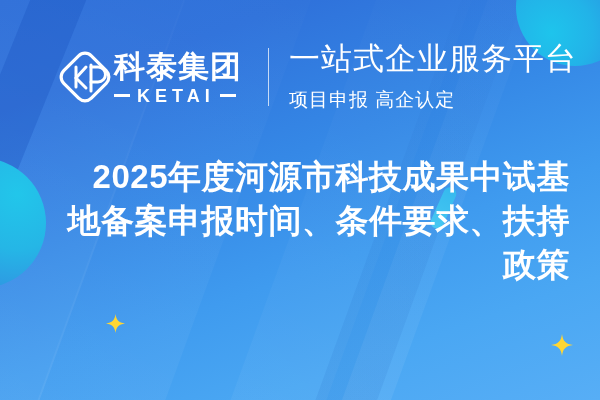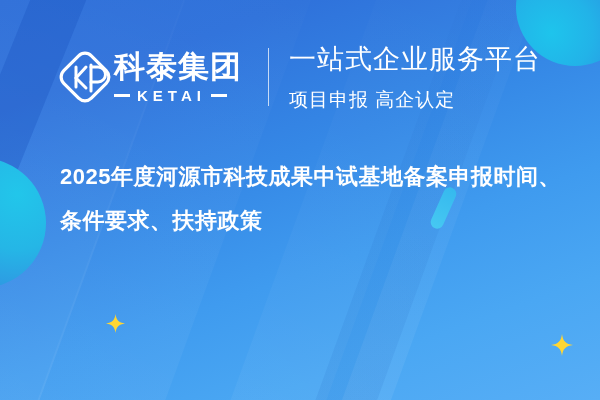--- a/index.html
+++ b/index.html
@@ -171,42 +171,42 @@
     align-items: center;
     margin-top: 3px;
   }
   .dash {
     width: 16px;
     height: 3px;
     background: #ffffff;
     flex: 0 0 16px;
   }
   .logo-en {
-    font-size: 15px;
+    font-size: 18px;
     line-height: 18px;
     font-weight: bold;
     color: #ffffff;
     letter-spacing: 5px;
     margin: 0 5px 0 7px;
     white-space: nowrap;
   }
   .divider {
     width: 1px;
     height: 58px;
     background: rgba(255,255,255,0.72);
     margin: 0 20px 0 26px;
     flex: 0 0 1px;
   }
   .tagline {
     display: flex;
     flex-direction: column;
     justify-content: center;
   }
   .tagline-main {
-    font-size: 27px;
+    font-size: 31px;
     line-height: 32px;
     color: #ffffff;
     letter-spacing: 1px;
     white-space: nowrap;
     text-align: right;
   }
   .tagline-sub {
     font-size: 19px;
     line-height: 24px;
     color: #ffffff;
@@ -214,25 +214,26 @@
     margin-top: 13px;
     white-space: nowrap;
   }
 
   
   .title {
     position: absolute;
     left: 60px;
     top: 155px;
     width: 510px;
-    font-size: 22px;
+    font-size: 33px;
     line-height: 44px;
     font-weight: bold;
     color: #ffffff;
     letter-spacing: 0.5px;
+    text-align: right;
   }
 </style>
 </head>
 <body>
 
 <div class="banner">
 
   <div class="bg-layer">
     <div class="streak streak-a"></div>
     <div class="streak streak-b"></div>

